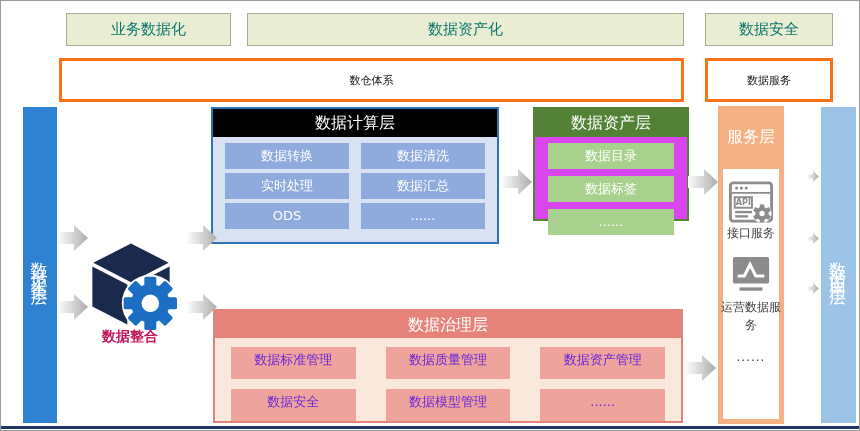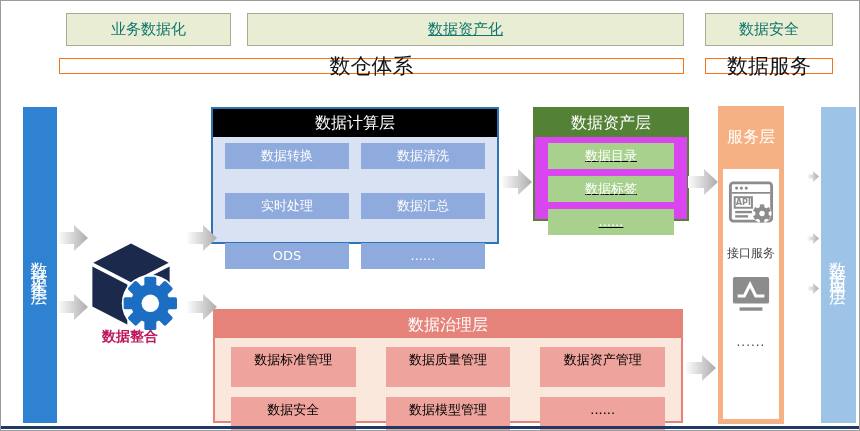--- a/index.html
+++ b/index.html
@@ -5,26 +5,26 @@
   * { margin:0; padding:0; box-sizing:border-box; }
   body { background:#fff; font-family:"DejaVu Sans","Liberation Sans",sans-serif; }
   #canvas { position:relative; width:860px; height:431px; background:#fff;
             border:1px solid #9c9c9c; overflow:hidden; }
 
   
   .flow-box { position:absolute; top:12px; height:33px; background:#E8EDD3;
               border:1px solid #A8AC90; display:flex; align-items:center;
               justify-content:center; font-size:15px; color:#0f766e; }
   #flow-business { left:65px;  width:165px; }
-  #flow-assetize { left:246px; width:437px;text-decoration:underline; }
+  #flow-assetize { left:246px; width:437px; }
   #flow-value    { left:704px; width:128px; }
 
-  .sys-box { position:absolute; top:57px; height:16px; background:#fff;
-             border:1px solid #f97316; display:flex; align-items:center;
-             justify-content:center; font-size:21px; color:#141414; }
+  .sys-box { position:absolute; top:57px; height:44px; background:#fff;
+             border:3px solid #f97316; display:flex; align-items:center;
+             justify-content:center; font-size:11px; color:#141414; }
   #sys-warehouse { left:58px;  width:625px; }
   #sys-service   { left:704px; width:128px; }
 
   
   .vbar { position:absolute; top:106px; height:316px; display:flex;
           align-items:center; justify-content:center; color:#fff; font-size:17px; }
   #bar-collect { left:22px;  width:34px; background:#2F82D2; }
   #bar-apply   { left:820px; width:35px; background:#9DC3E6; }
   .vtext { writing-mode:vertical-rl; text-orientation:upright; letter-spacing:7px; }
 
@@ -33,47 +33,47 @@
   #integration-label { position:absolute; left:74px; top:327px; width:110px;
                        text-align:center; font-size:14px; font-weight:bold; color:#be185d; }
 
   
   .layer { position:absolute; }
   .layer-header { color:#fff; text-align:center; font-size:16px; }
 
   #compute-layer { left:210px; top:106px; width:288px; height:137px;
                    background:#D9E2F2; border:2px solid #2E74B5; }
   #compute-layer .layer-header { background:#000000; height:28px; line-height:28px; }
-  #compute-grid { display:grid; grid-template-columns:1fr 1fr; gap:24px 12px; padding:6px 12px; }
+  #compute-grid { display:grid; grid-template-columns:1fr 1fr; gap:4px 12px; padding:6px 12px; }
   .compute-item { background:#8FAADC; color:#fff; height:26px; line-height:26px;
                   text-align:center; font-size:13px; }
 
   #asset-layer { left:532px; top:106px; width:156px; height:114px;
                  background:#d946ef; border:2px solid #538135; }
   #asset-layer .layer-header { background:#538135; height:28px; line-height:28px; }
-  #asset-col { display:flex; flex-direction:column; gap:7px; padding:6px 13px;text-decoration:underline; }
+  #asset-col { display:flex; flex-direction:column; gap:7px; padding:6px 13px; }
   .asset-item { background:#A9D18E; color:#fff; height:26px; line-height:26px;
                 text-align:center; font-size:13px; }
 
   #governance-layer { left:212px; top:308px; width:470px; height:114px;
                       background:#FBE8DC; border:2px solid #E5837B; }
   #governance-layer .layer-header { background:#E5837B; height:27px; line-height:27px; }
   #governance-grid { display:grid; grid-template-columns:1fr 1fr 1fr;
                      gap:10px 30px; padding:9px 16px; }
-  .governance-item { background:#EEA49D; color:#000000; height:40px; line-height:26px;
+  .governance-item { background:#EEA49D; color:#6d28d9; height:32px; line-height:26px;
                      text-align:center; font-size:13px; }
 
   #service-layer { left:717px; top:105px; width:66px; height:318px; background:#F5B183; }
   #service-layer .layer-header { height:63px; display:flex; align-items:center;
                                  justify-content:center; }
   #service-panel { position:absolute; left:5px; right:5px; top:63px; bottom:5px;
                    background:#fff; display:flex; flex-direction:column;
                    align-items:center; padding-top:10px; }
   .service-label { font-size:12px; color:#3F3F3F; text-align:center;
-                   width:60px; line-height:1.45; margin-top:20px; }
+                   width:60px; line-height:1.45; margin-top:0; }
   #service-more { font-size:12px; color:#3F3F3F; letter-spacing:1px; margin-top:16px; }
   #icon-chart-wrap { margin-top:13px; }
 
   
   .arrow-big, .arrow-small { position:absolute; }
   #arrow-collect-1    { left:57px;  top:224px; }
   #arrow-collect-2    { left:57px;  top:293px; }
   #arrow-integrate-1  { left:186px; top:224px; }
   #arrow-integrate-2  { left:186px; top:293px; }
   #arrow-compute-asset    { left:501px; top:168px; }
@@ -192,20 +192,21 @@
         <circle cx="35.5" cy="35" r="2.8" fill="#fff"></circle>
       </svg>
       <div class="service-label">接口服务</div>
       <div id="icon-chart-wrap">
         <svg width="46" height="40" viewBox="0 0 48 42">
           <rect x="5" y="2" width="38" height="28" rx="2" fill="#8C8C8C"></rect>
           <polyline points="10,22 17,22 23,10 29,22 38,22" fill="none" stroke="#fff" stroke-width="3.2"></polyline>
           <rect x="12" y="34" width="24" height="3.5" fill="#8C8C8C"></rect>
         </svg>
       </div>
+      <div class="service-label">运营数据服务</div>
       <div id="service-more">......</div>
     </div>
   </div>
 
   <div class="vbar" id="bar-apply">
     <span class="vtext">数据应用层</span>
   </div>
 
   <svg class="arrow-big" id="arrow-collect-1" width="30" height="26" viewBox="0 0 30 26">
       <polygon points="0,7 16,7 16,0 30,13 16,26 16,19 0,19" fill="url(#gradArrow)"></polygon>

